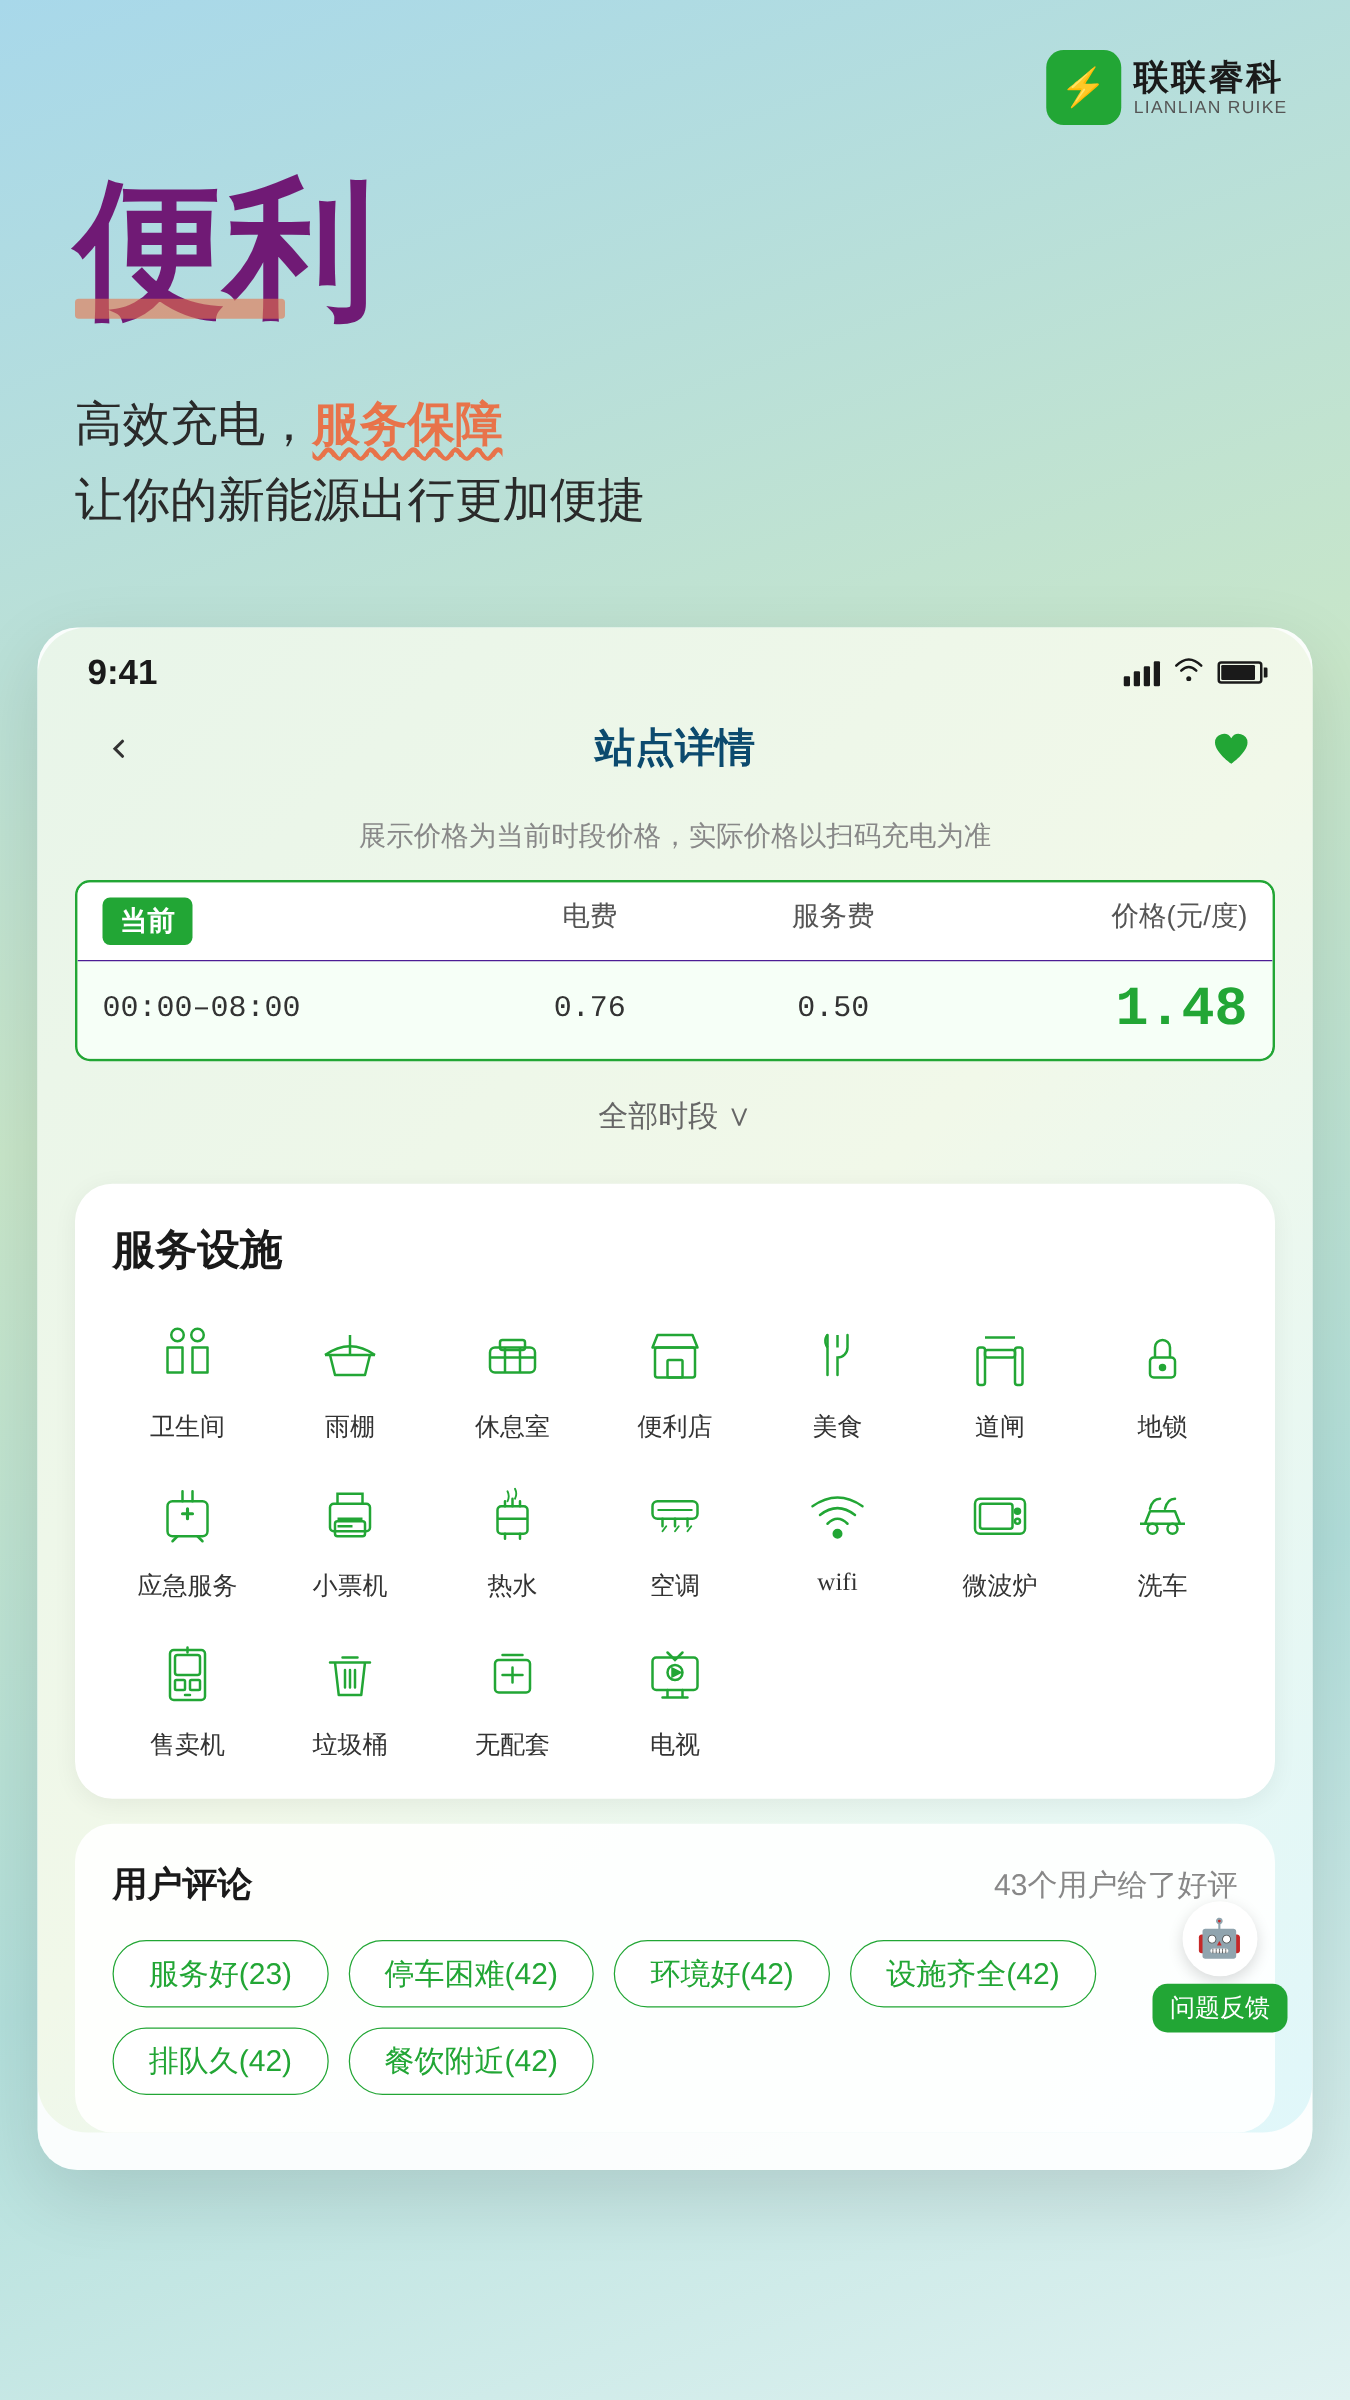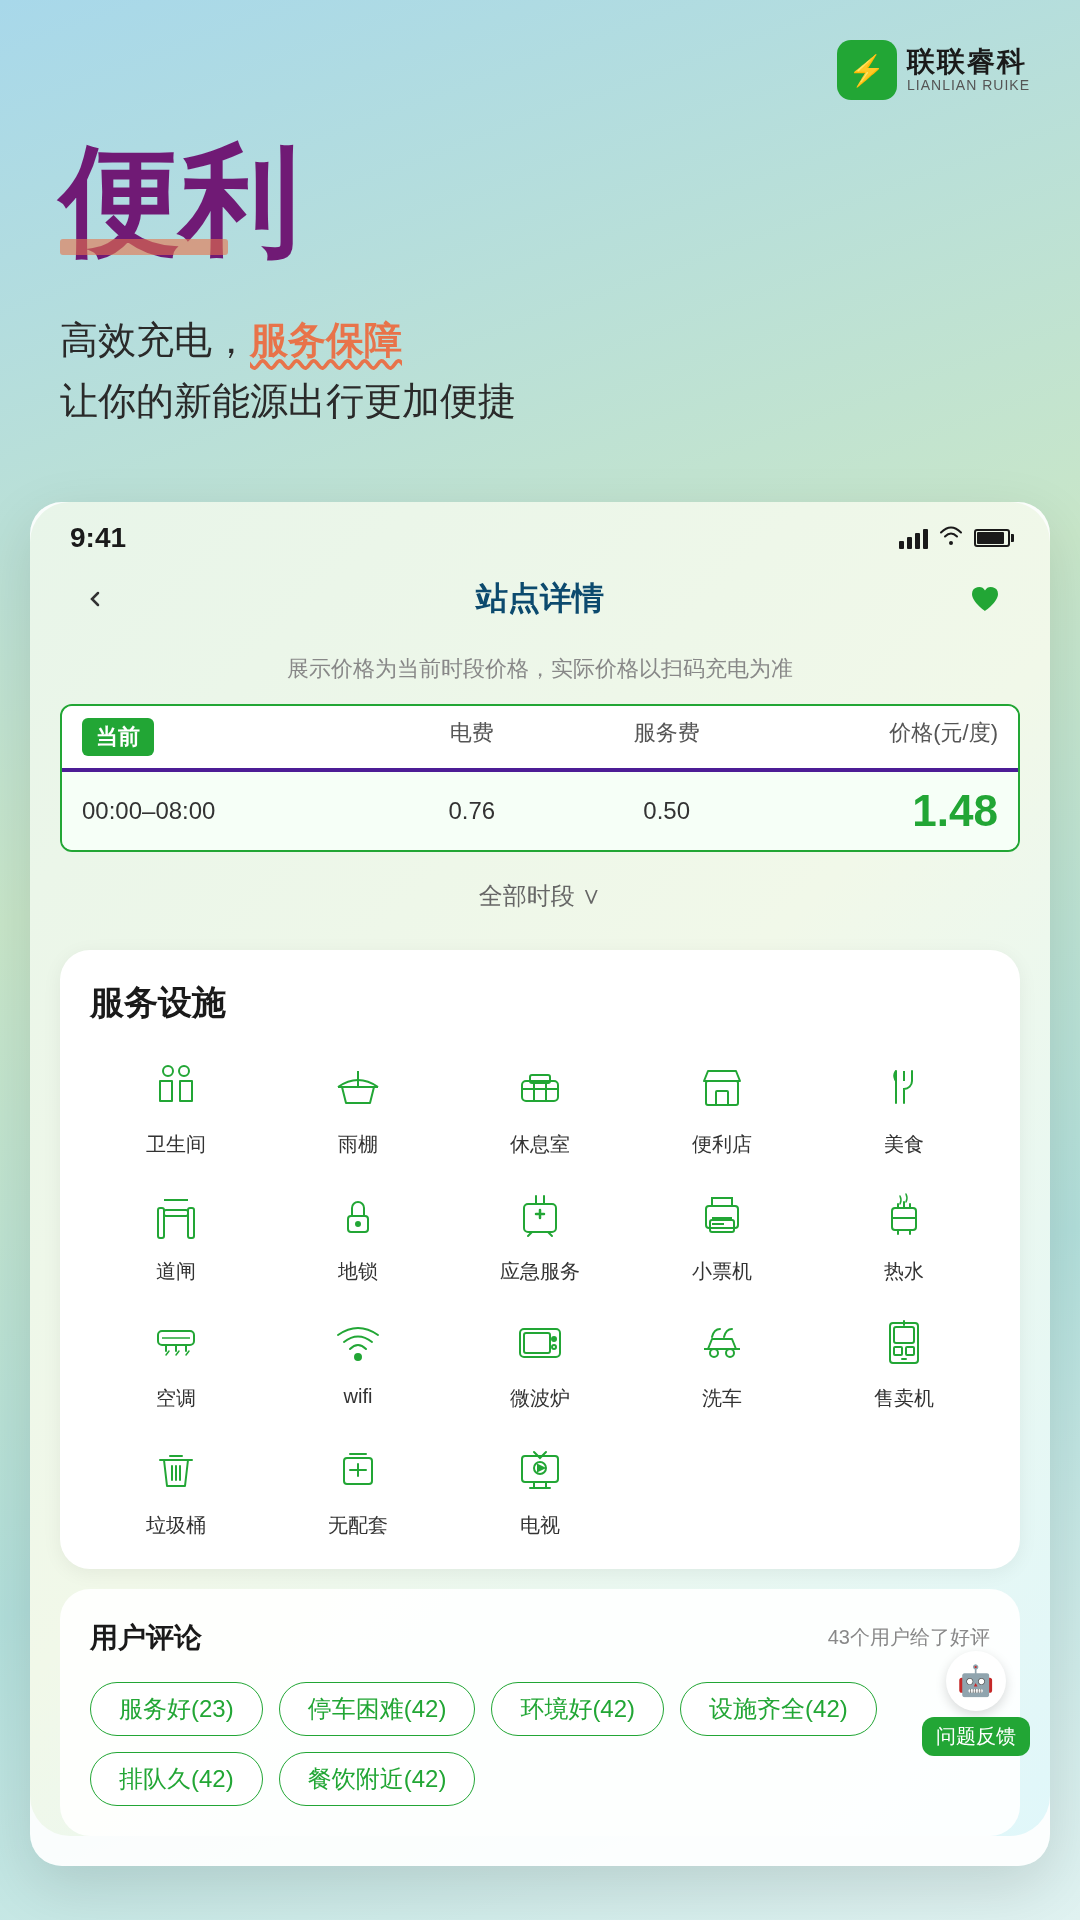--- a/index.html
+++ b/index.html
@@ -257,22 +257,23 @@
 
     .price-header .col-right {
       text-align: right;
     }
 
     .price-row {
       display: grid;
       grid-template-columns: 1.5fr 1fr 1fr 1.2fr;
       padding: 14px 20px;
       background: #f6fff7;
-      border-top: 4px solid #4c1d95;
-      align-items: center;
+      border-top: 1px solid #4c1d95;
+      align-items: center;
+      font-family: Liberation Mono, monospace;
     }
 
     .price-row .time-range {
       font-size: 24px;
       color: #333;
       font-weight: 500;
     }
 
     .price-row .fee-val {
       text-align: center;
@@ -306,22 +307,23 @@
 
     .section-title {
       font-size: 34px;
       font-weight: 700;
       color: #1a1a1a;
       margin-bottom: 25px;
     }
 
     .services-grid {
       display: grid;
-      grid-template-columns: repeat(5, 1fr);
+      grid-template-columns: repeat(7, 1fr);
       gap: 20px 10px;
+      font-family: Liberation Serif, serif;
     }
 
     .service-item {
       display: flex;
       flex-direction: column;
       align-items: center;
       gap: 8px;
     }
 
     .service-icon-wrap {
@@ -361,21 +363,21 @@
       margin-bottom: 25px;
     }
 
     .reviews-title {
       font-size: 28px;
       font-weight: 700;
       color: #1a1a1a;
     }
 
     .reviews-count {
-      font-size: 20px;
+      font-size: 24px;
       color: #888;
     }
 
     .tags-row {
       display: flex;
       flex-wrap: wrap;
       gap: 16px;
     }
 
     .tag-badge {

